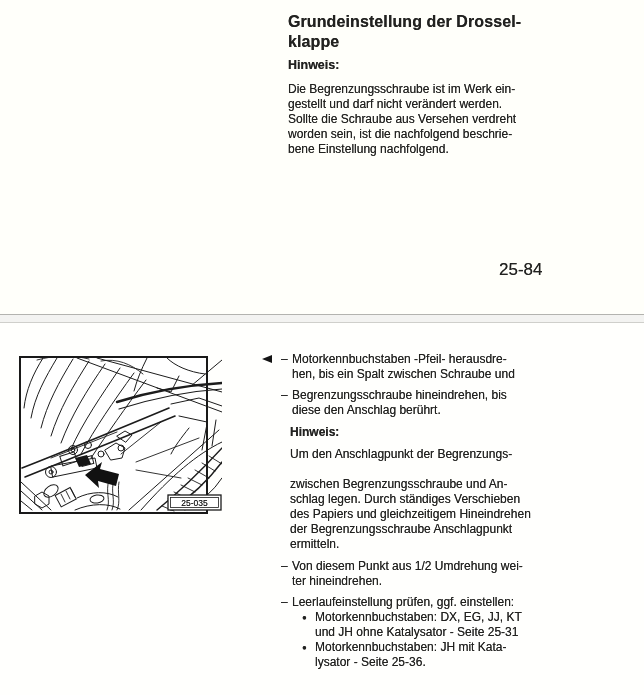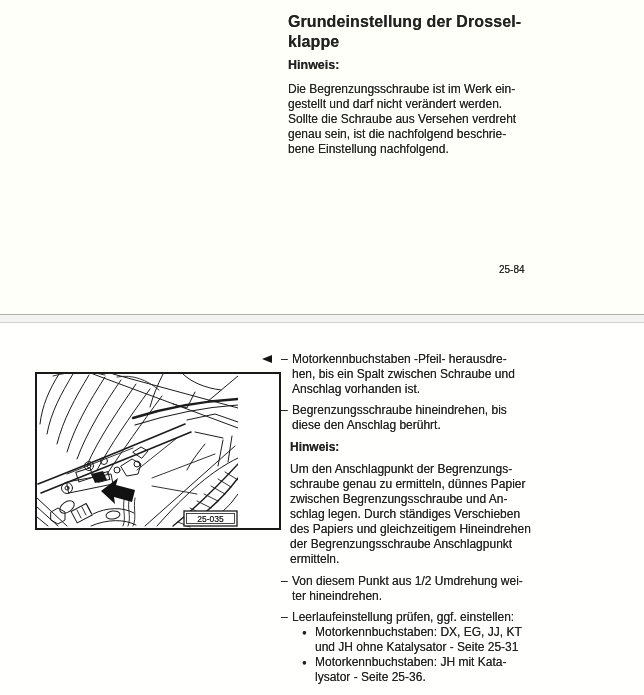--- a/index.html
+++ b/index.html
@@ -15,26 +15,26 @@
     position:absolute;left:0;top:314px;width:644px;height:7px;
     background:#f3f3f1;border-top:1px solid #b3b3af;border-bottom:1px solid #cfcfcb;
   }
   .page-bottom{top:323px;height:372px;background:#fffffd;}
 
   
   .top-col{position:absolute;left:288px;top:12px;width:260px;}
   .doc-title{margin:0;font-size:16px;line-height:20px;font-weight:700;letter-spacing:.1px;}
   .note-label{margin:6px 0 0 0;font-size:12.5px;line-height:15px;font-weight:700;}
   .par{margin:9px 0 0 0;font-size:12px;line-height:15px;}
-  .page-number{position:absolute;left:499px;top:262px;font-size:10px;line-height:15px;}
+  .page-number{position:absolute;left:499px;top:262px;font-size:17px;line-height:15px;}
 
   
   .figure-box{
-    position:absolute;left:19px;top:33px;width:246px;height:158px;
-    box-sizing:border-box;border:2px solid #191919;background:#ffffff;margin:16px;
+    position:absolute;left:19px;top:33px;width:189px;height:158px;
+    box-sizing:border-box;border:2px solid #191919;background:#ffffff;margin:0;
   }
   .figure-box svg{display:block;}
 
   .text-col{position:absolute;left:281px;top:29px;width:354px;font-size:12px;line-height:15px;}
   .pointer{
     position:absolute;left:-19px;top:3px;width:0;height:0;
     border-top:4.5px solid transparent;border-bottom:4.5px solid transparent;
     border-right:10px solid #141414;
   }
   .brow{display:flex;margin:0;}
@@ -50,21 +50,21 @@
 </style>
 </head>
 <body>
 
 <div class="screen">
 
   <section class="page page-top">
     <div class="top-col">
       <h1 class="doc-title"><span>Grundeinstellung der Drossel-</span><br><span>klappe</span></h1>
       <p class="note-label">Hinweis:</p>
-      <p class="par"><span>Die Begrenzungsschraube ist im Werk ein-</span><br><span>gestellt und </span><strong>darf nicht verändert</strong><span> werden.</span><br><span>Sollte die Schraube aus Versehen verdreht</span><br><span>genau sein, ist die nachfolgend beschrie-</span><br><span>bene Einstellung nachfolgend.</span></p>
+      <p class="par"><span>Die Begrenzungsschraube ist im Werk ein-</span><br><span>gestellt und </span><strong>darf nicht verändert</strong><span> werden.</span><br><span>Sollte die Schraube aus Versehen verdreht</span><br><span>worden sein, ist die nachfolgend beschrie-</span><br><span>bene Einstellung nachfolgend.</span></p>
     </div>
     <div class="page-number">25-84</div>
   </section>
 
   <div class="page-divider"></div>
 
   <section class="page page-bottom">
 
     <figure class="figure-box">
       <svg viewBox="0 0 201 154" width="201" height="154">
@@ -146,31 +146,31 @@
           <text x="173.5" y="147.5" text-anchor="middle" font-size="8.5" fill="#1c1c1c" stroke="none" font-family="Liberation Sans, sans-serif">25-035</text>
         </g>
       </svg>
     </figure>
 
     <div class="text-col">
       <span class="pointer"></span>
 
       <div class="brow">
         <span class="dash">–</span>
-        <div class="blines"><span>Motorkennbuchstaben -Pfeil- herausdre-</span><br><span>hen, bis ein Spalt zwischen Schraube und</span><br><span>Anschlag vorhanden ist.</span></div>
+        <div class="blines"><span>Motorkennbuchstaben -Pfeil- herausdre-</span><br><span>hen, bis ein Spalt zwischen Schraube und</span><br></div>
       </div>
 
       <div class="brow m6">
         <span class="dash">–</span>
         <div class="blines"><span>Begrenzungsschraube hineindrehen, bis</span><br><span>diese den Anschlag berührt.</span></div>
       </div>
 
       <p class="note-label2">Hinweis:</p>
 
-      <p class="par2"><span>Um den Anschlagpunkt der Begrenzungs-</span><br><span>schraube genau zu ermitteln, dünnes Papier</span><br><span>zwischen Begrenzungsschraube und An-</span><br><span>schlag legen. Durch ständiges Verschieben</span><br><span>des Papiers und gleichzeitigem Hineindrehen</span><br><span>der Begrenzungsschraube Anschlagpunkt</span><br><span>ermitteln.</span></p>
+      <p class="par2"><span>Um den Anschlagpunkt der Begrenzungs-</span><br><br><span>zwischen Begrenzungsschraube und An-</span><br><span>schlag legen. Durch ständiges Verschieben</span><br><span>des Papiers und gleichzeitigem Hineindrehen</span><br><span>der Begrenzungsschraube Anschlagpunkt</span><br><span>ermitteln.</span></p>
 
       <div class="brow m7">
         <span class="dash">–</span>
         <div class="blines"><span>Von diesem Punkt aus 1/2 Umdrehung wei-</span><br><span>ter hineindrehen.</span></div>
       </div>
 
       <div class="brow m6">
         <span class="dash">–</span>
         <div class="blines">
           <span>Leerlaufeinstellung prüfen, ggf. einstellen:</span>

